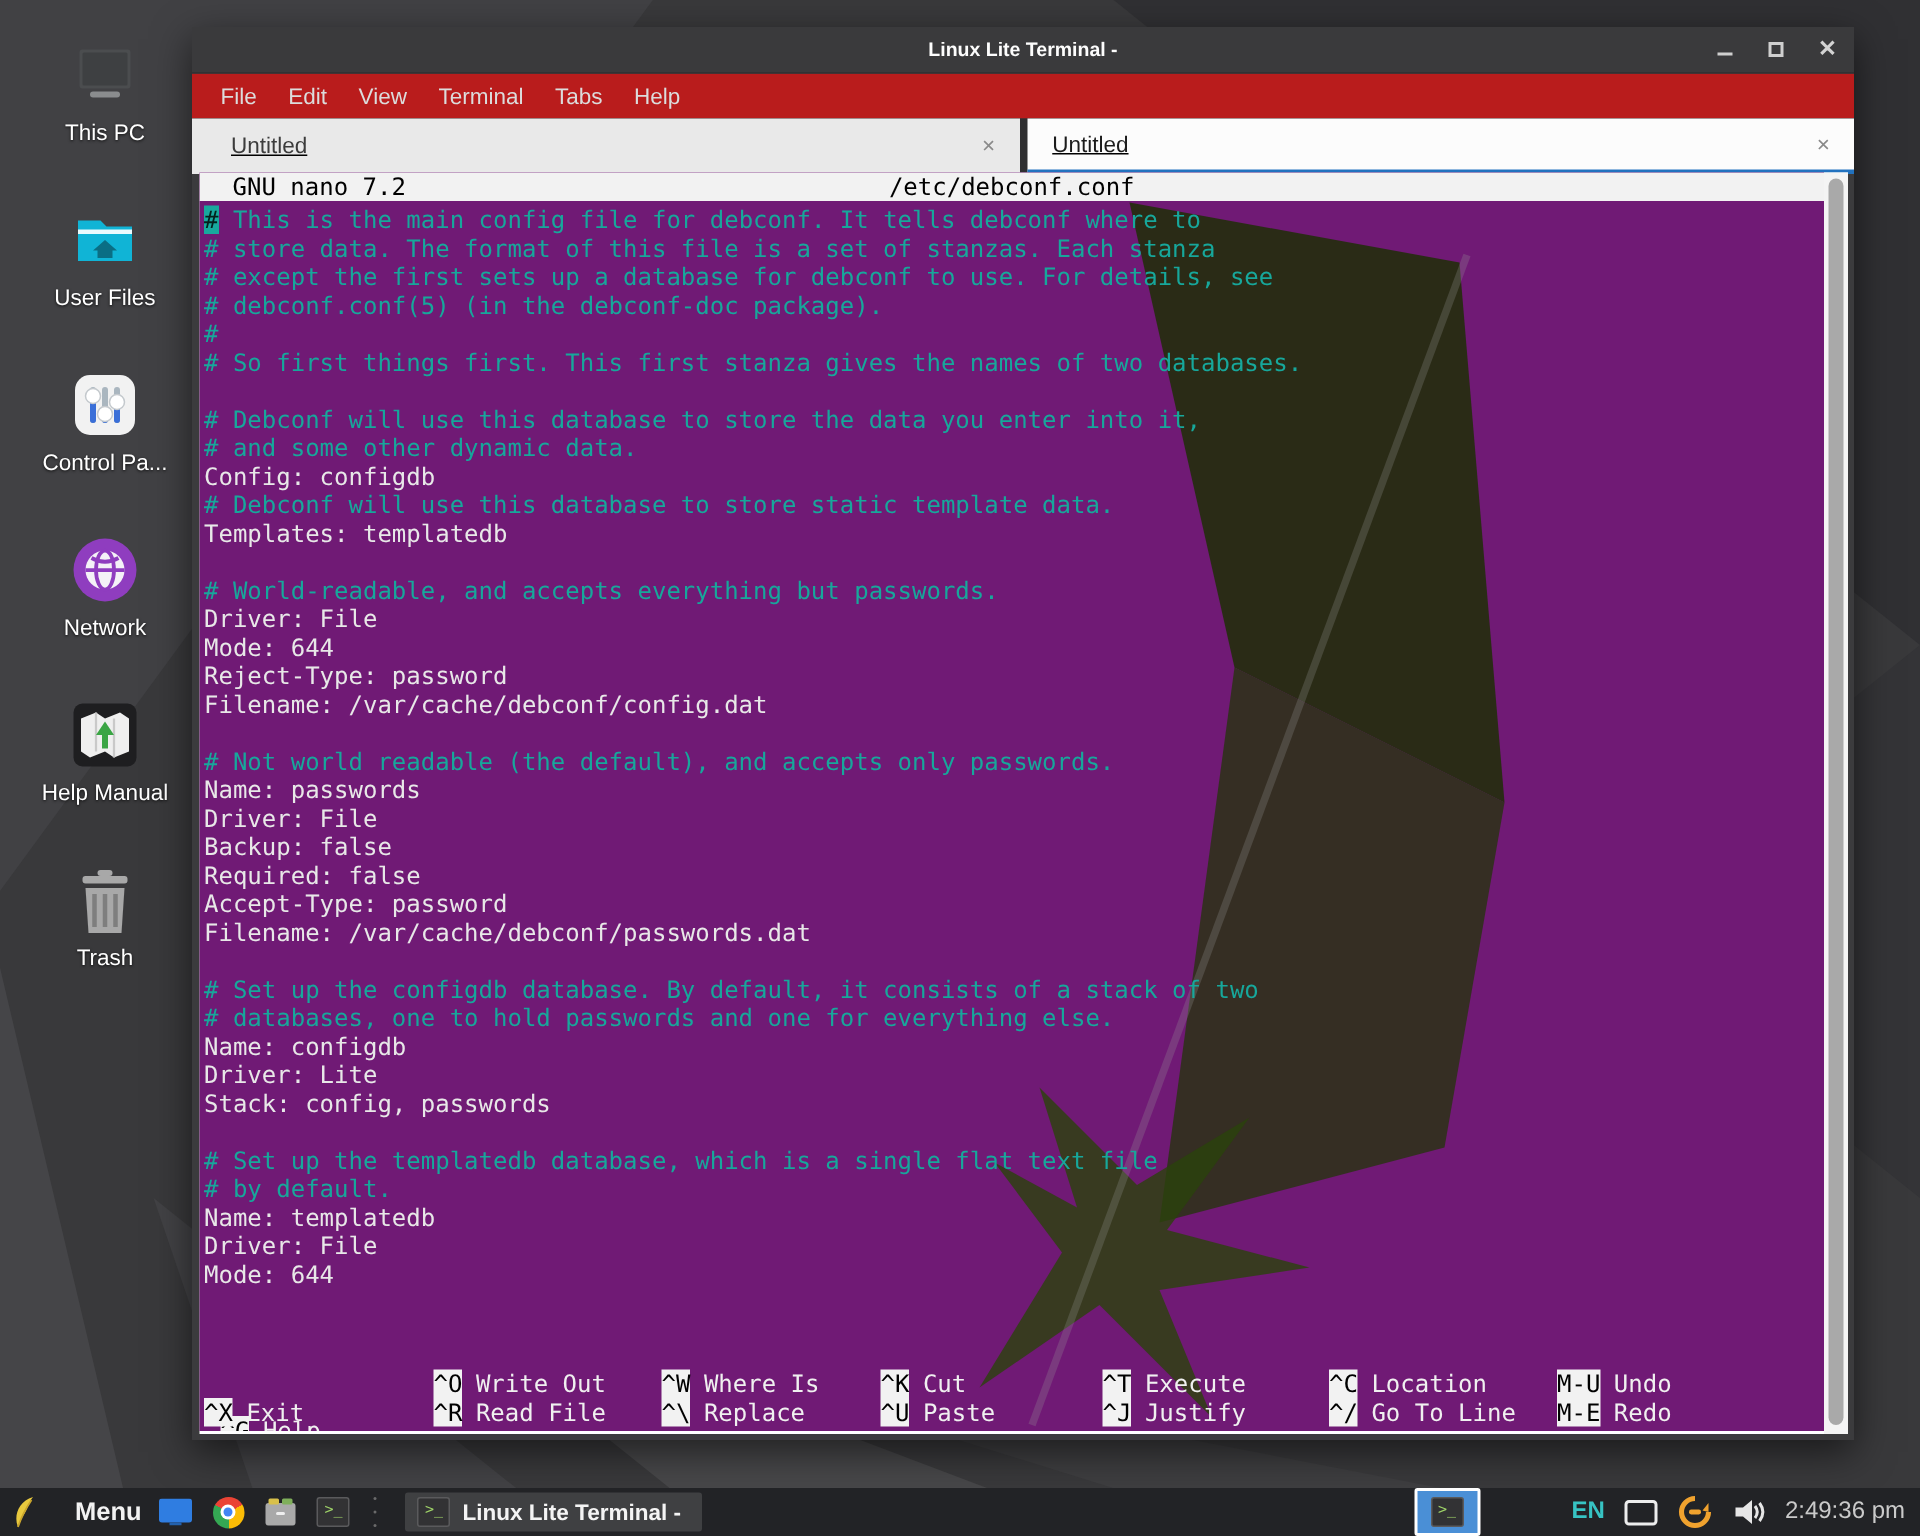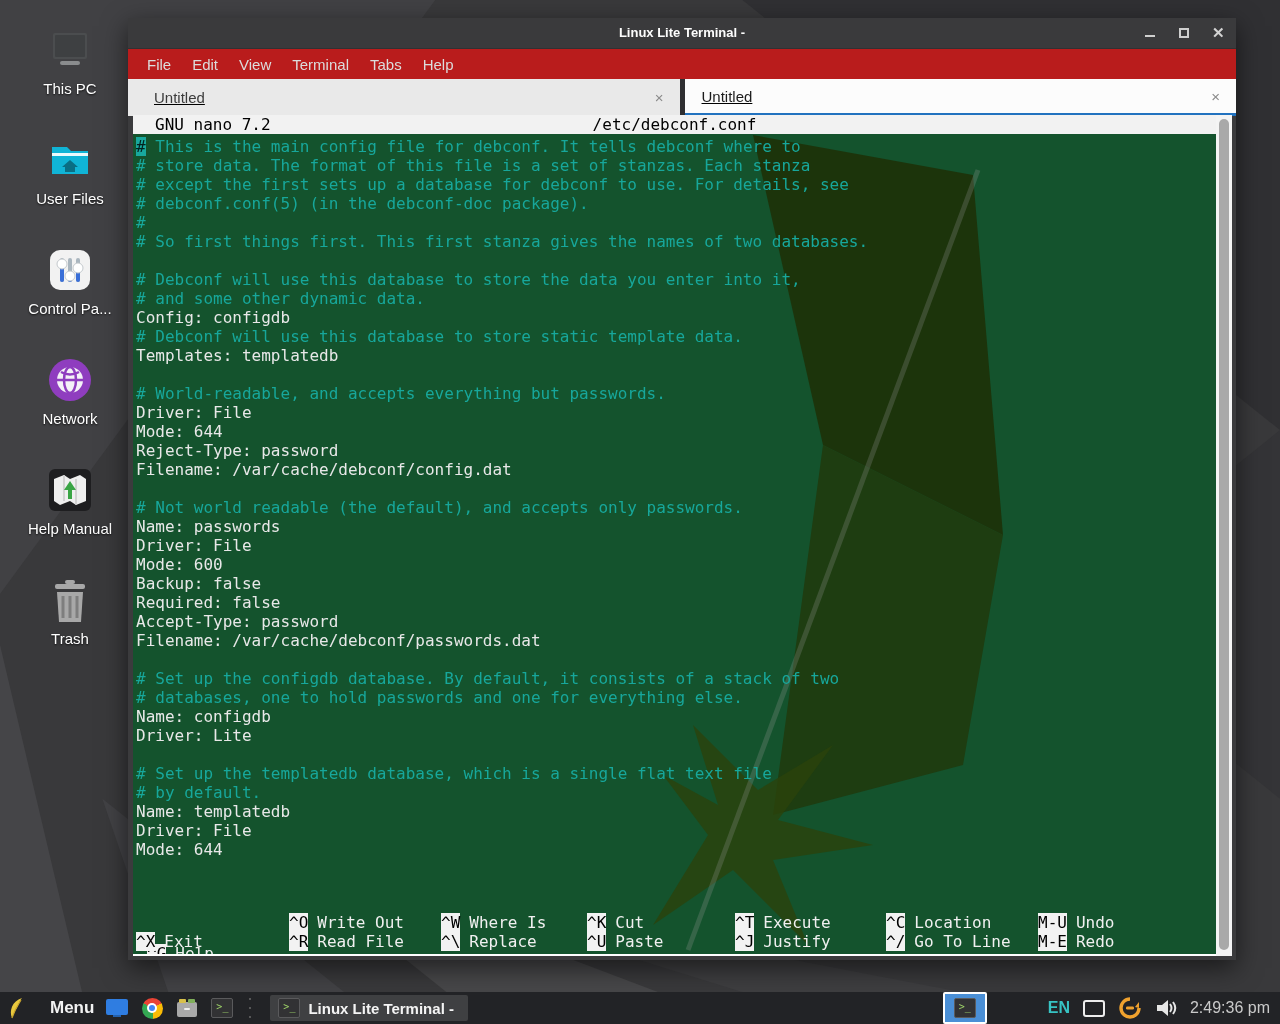--- a/index.html
+++ b/index.html
@@ -35,21 +35,21 @@
   .menu-item{color:#dcdcdc;font-size:15px;cursor:pointer;}
   .tabbar{height:37px;display:flex;background:#2f2f31;gap:5px;}
   .tab{flex:1;position:relative;display:flex;align-items:center;cursor:pointer;text-decoration:underline;}
   .tab-inactive{background:#e9e9e9;}
   .tab-active{background:#fcfcfc;border-bottom:3px solid #2272bf;}
   .tab-label{font-size:15px;padding-left:26px;color:#3c3c3c;}
   .tab-active .tab-label{color:#1c1c1c;padding-left:17px;}
   .tab-close{position:absolute;right:16px;color:#8a8a8a;font-size:15px;cursor:pointer;}
 
   .term-wrap{position:absolute;left:5px;right:4px;top:97px;bottom:4px;background:#ffffff;}
-  .term-text{position:absolute;left:0;top:0;right:16px;bottom:2px;background:#14532d;
+  .term-text{position:absolute;left:0;top:0;right:16px;bottom:2px;background:#701a75;
              font-family:"DejaVu Sans Mono",monospace;font-size:16px;overflow:hidden;cursor:text;}
   .watermark{position:absolute;inset:0;pointer-events:none;}
   .scrollbar{position:absolute;right:0;top:0;width:16px;bottom:0;background:#f4f4f4;}
   .scroll-thumb{position:absolute;left:3px;right:3px;top:4px;bottom:6px;background:#a9a9a9;border-radius:6px;cursor:pointer;}
 
   .nano-header{position:absolute;left:0;right:0;top:0;height:19px;background:#f2f2f2;color:#000;
                font-family:"DejaVu Sans Mono",monospace;font-size:16px;line-height:19px;}
   .nano-app{position:absolute;left:22px;}
   .nano-file{position:absolute;left:0;right:0;text-align:center;}
 
@@ -212,30 +212,30 @@
           <div class="line">&nbsp;</div>
           <div class="line c"># World-readable, and accepts everything but passwords.</div>
           <div class="line">Driver: File</div>
           <div class="line">Mode: 644</div>
           <div class="line">Reject-Type: password</div>
           <div class="line">Filename: /var/cache/debconf/config.dat</div>
           <div class="line">&nbsp;</div>
           <div class="line c"># Not world readable (the default), and accepts only passwords.</div>
           <div class="line">Name: passwords</div>
           <div class="line">Driver: File</div>
-          <div class="line">Mode: 600</div>
           <div class="line">Backup: false</div>
           <div class="line">Required: false</div>
           <div class="line">Accept-Type: password</div>
           <div class="line">Filename: /var/cache/debconf/passwords.dat</div>
           <div class="line">&nbsp;</div>
           <div class="line c"># Set up the configdb database. By default, it consists of a stack of two</div>
           <div class="line c"># databases, one to hold passwords and one for everything else.</div>
           <div class="line">Name: configdb</div>
           <div class="line">Driver: Lite</div>
+          <div class="line">Stack: config, passwords</div>
           <div class="line">&nbsp;</div>
           <div class="line c"># Set up the templatedb database, which is a single flat text file</div>
           <div class="line c"># by default.</div>
           <div class="line">Name: templatedb</div>
           <div class="line">Driver: File</div>
           <div class="line">Mode: 644</div>
         </div>
       <div class="shortcuts" id="shortcuts">
           <div class="sc-cell" style="left: 11px; top: 0px; margin-top: 31px;"><span class="sc-key">^G</span><span class="sc-label">Help</span></div>
           <div class="sc-cell" style="left: 153px; top: 0px;"><span class="sc-key">^O</span><span class="sc-label">Write Out</span></div>

